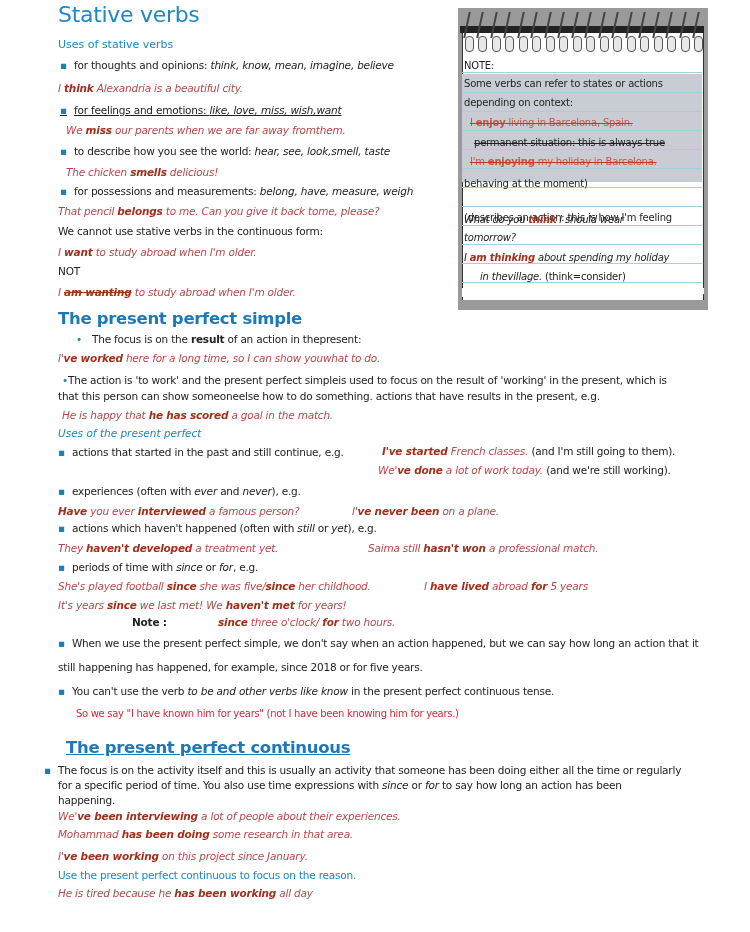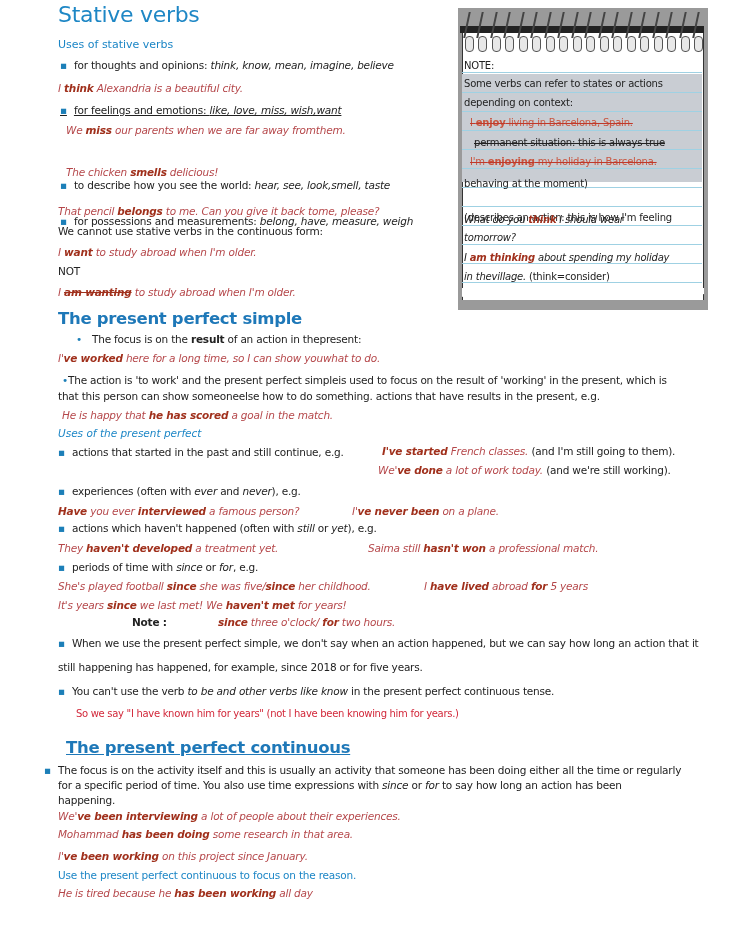--- a/index.html
+++ b/index.html
@@ -42,24 +42,24 @@
 
 <div class="abs h1" style="left:58px;top:2px;">Stative verbs</div>
 <div class="abs sub" style="left:58px;top:38px;">Uses of stative verbs</div>
 
 <div class="abs txt bullet" style="left:60px;top:59px;"><span>for thoughts and opinions: </span><i class="em">think, know, mean, imagine, believe</i></div>
 <div class="abs ex" style="left:58px;top:82px;"><span>I </span><b>think</b><span> Alexandria is a beautiful city.</span></div>
 
 <div class="abs txt bullet" style="left:60px;top:104px;text-decoration:underline;"><span>for feelings and emotions: </span><i class="em">like, love, miss, wish,want</i></div>
 <div class="abs ex" style="left:66px;top:124px;"><span>We </span><b>miss</b><span> our parents when we are far away fromthem.</span></div>
 
-<div class="abs txt bullet" style="left:60px;top:145px;margin-top:34px;"><span>to describe how you see the world: </span><i class="em">hear, see, look,smell, taste</i></div>
+<div class="abs txt bullet" style="left:60px;top:145px;"><span>to describe how you see the world: </span><i class="em">hear, see, look,smell, taste</i></div>
 <div class="abs ex" style="left:66px;top:166px;"><span>The chicken </span><b>smells</b><span> delicious!</span></div>
 
-<div class="abs txt bullet" style="left:60px;top:185px;margin-top:30px;"><span>for possessions and measurements: </span><i class="em">belong, have, measure, weigh</i></div>
+<div class="abs txt bullet" style="left:60px;top:185px;"><span>for possessions and measurements: </span><i class="em">belong, have, measure, weigh</i></div>
 <div class="abs ex" style="left:58px;top:205px;"><span>That pencil </span><b>belongs</b><span> to me. Can you give it back tome, please?</span></div>
 
 <div class="abs txt" style="left:58px;top:225px;">We cannot use stative verbs in the continuous form:</div>
 <div class="abs ex" style="left:58px;top:246px;"><span>I </span><b>want</b><span> to study abroad when I'm older.</span></div>
 <div class="abs txt" style="left:58px;top:265px;">NOT</div>
 <div class="abs ex" style="left:58px;top:286px;"><span>I </span><b><s class="strike">am wanting</s></b><span> to study abroad when I'm older.</span></div>
 
 <div id="notepad">
   <div class="paper"></div>
   <div class="gray"></div>
@@ -101,21 +101,21 @@
   <div class="np" style="top:70px;">Some verbs can refer to states or actions</div>
   <div class="np" style="top:89px;">depending on context:</div>
   <div class="np strk-red" style="top:109px;left:12px;"><span>I </span><b>enjoy</b><span> living in Barcelona, Spain.</span></div>
   <div class="np strk-blk" style="top:129px;left:16px;">permanent situation: this is always true</div>
   <div class="np strk-red" style="top:148px;left:12px;"><span>I'm </span><b>enjoying</b><span> my holiday in Barcelona.</span></div>
   <div class="np" style="top:168px;margin-top:36px;">(describes an action: this is how I'm feeling</div>
   <div class="np" style="top:170px;">behaving at the moment)</div>
   <div class="np ex" style="top:206px;"><span>What do you </span><b>think</b><span> I should wear</span></div>
   <div class="np ex" style="top:224px;">tomorrow?</div>
   <div class="np ex" style="top:244px;"><span>I </span><b>am thinking</b><span> about spending my holiday</span></div>
-  <div class="np ex" style="top:263px;"><span>in thevillage.</span><span style="font-style:normal;color:#222;"> (think=consider)</span></div>
+  <div class="np ex" style="top:263px;padding-left:16px;"><span>in thevillage.</span><span style="font-style:normal;color:#222;"> (think=consider)</span></div>
 
   <svg class="tear" viewBox="0 0 250 22" preserveAspectRatio="none">
     <path d="M4 0 L246 0 L246 6 L236 9 L228 5 L218 10 L206 4 L196 9 L184 6 L172 11 L160 5 L148 9 L136 6 L124 10 L112 4 L100 9 L88 6 L76 11 L64 5 L52 9 L40 6 L28 10 L16 5 L4 9 Z" fill="#ffffff"></path>
   </svg>
 </div>
 
 <div class="abs h2" style="left:58px;top:309px;">The present perfect simple</div>
 <div class="abs txt" style="left:76px;top:333px;"><span style="color:#1c7fb8;margin-right:10px;">•</span><span>The focus is on the </span><b>result</b><span> of an action in thepresent:</span></div>
 <div class="abs ex" style="left:58px;top:352px;"><span>I'</span><b>ve worked</b><span> here for a long time, so I can show youwhat to do.</span></div>
 

